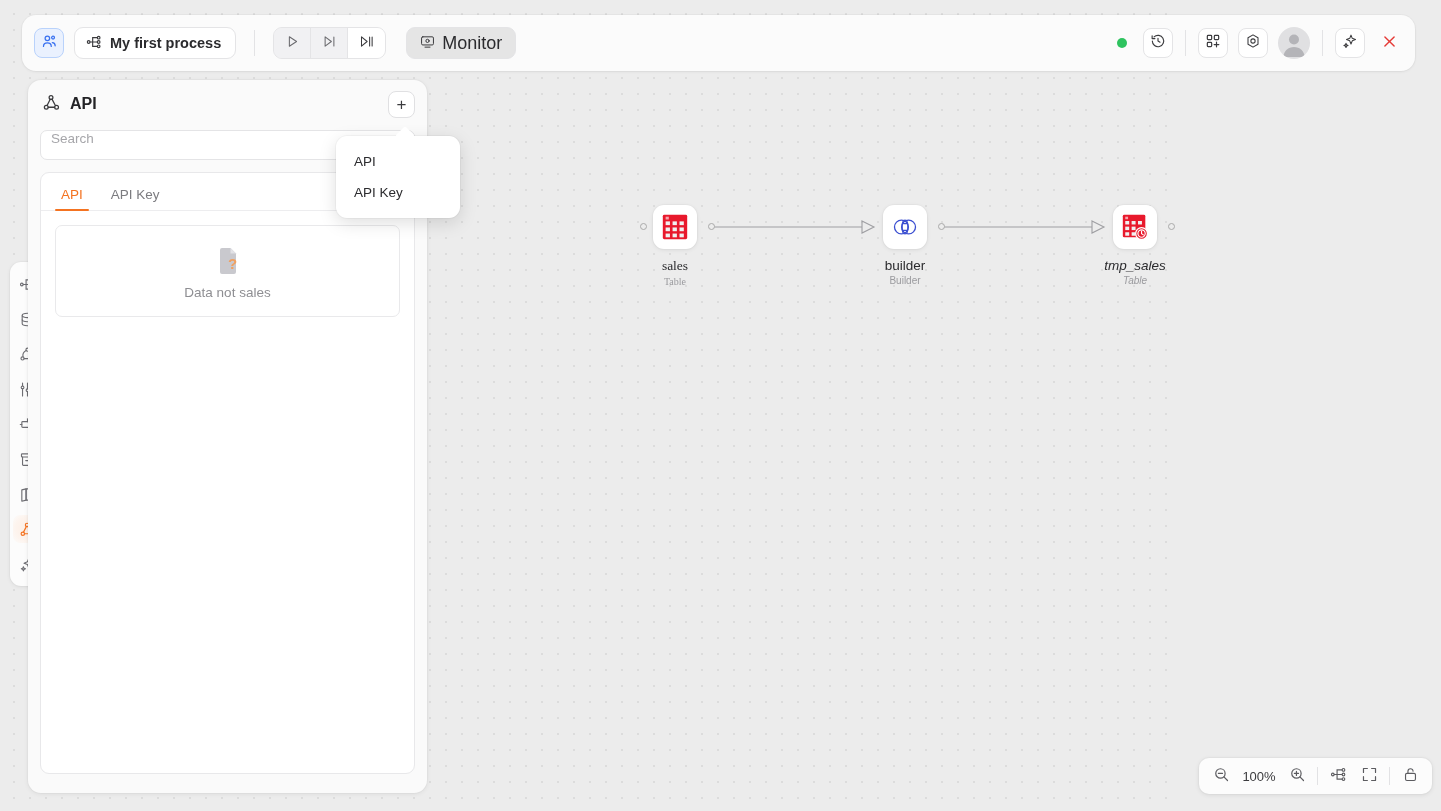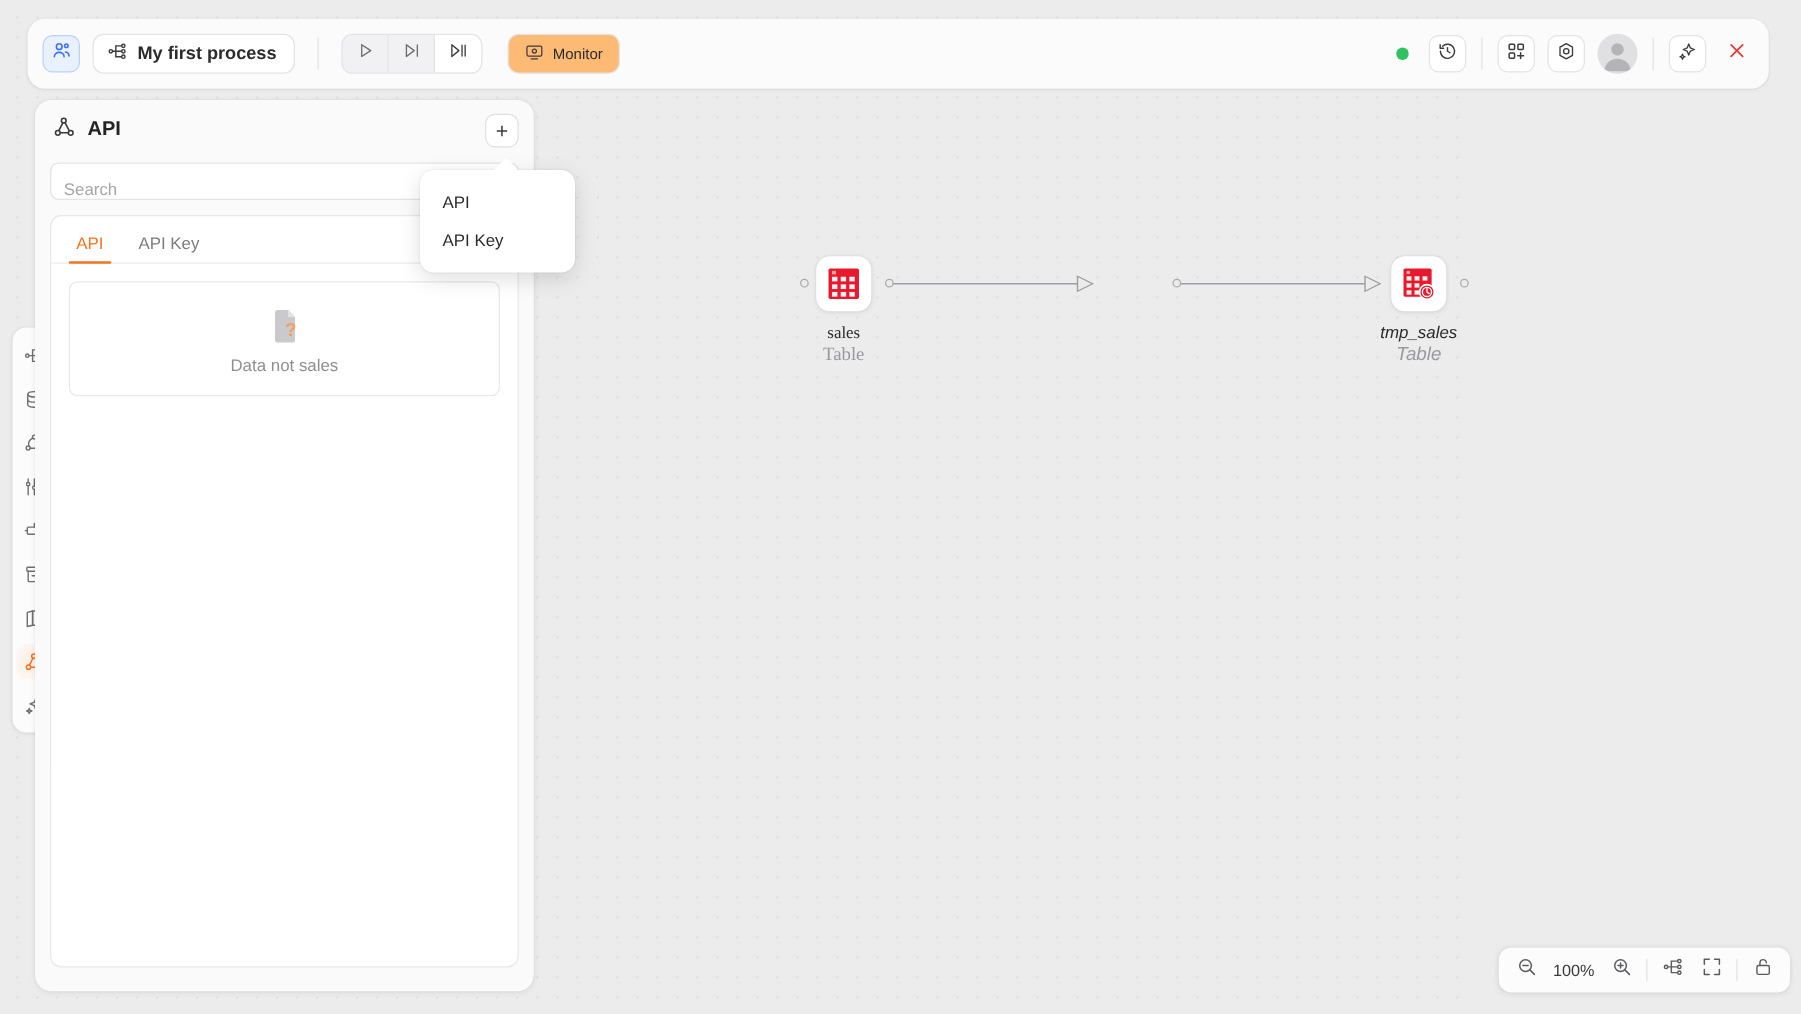--- a/index.html
+++ b/index.html
@@ -78,22 +78,22 @@
     cursor: pointer;
     background: #f1f1f3;
   }
   .seg-btn:last-child { border-right: none; background: #fff; }
   .monitor-btn {
     height: 32px;
     display: flex; align-items: center; gap: 7px;
     padding: 0 13px;
     border: 1px solid #e4e4e6;
     border-radius: 9px;
-    background: #fdba74;
-    font-size: 12px;
+    background: #e5e5e5;
+    font-size: 18px;
     color: #2b2b2e;
     cursor: pointer;
   }
   .status-dot {
     width: 10px; height: 10px;
     border-radius: 50%;
     background: #2ec35f;
     margin-right: 6px;
   }
   .avatar {
@@ -175,21 +175,21 @@
     color: #3b3b3e;
     font-size: 17px;
     line-height: 1;
   }
   .search-box {
     margin: 2px 12px 0 12px;
     height: 30px;
     background: #fff;
     border: 1px solid #e4e4e6;
     border-radius: 7px;
-    display: flex; align-items: flex-end;
+    display: flex; align-items: flex-start;
     padding: 0 10px;
   }
   .search-box input {
     border: none; outline: none;
     width: 100%;
     font-size: 13.5px;
     color: #4a4a4d;
     font-family: "Liberation Sans", sans-serif;
     background: transparent;
   }
@@ -286,21 +286,21 @@
     cursor: pointer;
   }
   .node-name {
     margin-top: 9px;
     font-size: 13.5px;
     color: #2b2b2e;
     white-space: nowrap;
   }
   .node-type {
     margin-top: 2px;
-    font-size: 15px;
+    font-size: 10px;
     color: #9a9a9e;
   }
   .port {
     position: absolute;
     width: 7px; height: 7px;
     border-radius: 50%;
     border: 1px solid #aaa;
     background: #ececec;
     top: 223px;
     z-index: 3;
@@ -502,20 +502,32 @@
         <rect x="6" y="23" width="4.6" height="4" fill="#f0f0f0"></rect>
         <rect x="13.4" y="23" width="4.6" height="4" fill="#f0f0f0"></rect>
         <rect x="20.8" y="23" width="4.6" height="4" fill="#f0f0f0"></rect>
         <rect x="6" y="5" width="3.4" height="3" fill="#f7a4ac"></rect>
       </svg>
     </div>
     <div class="node-name">sales</div>
     <div class="node-type">Table</div>
   </div>
 
+  <div class="node" style="left:855px; top:205px;">
+    <div class="node-icon">
+      <svg width="30" height="30" viewBox="0 0 32 32" fill="none" stroke="#3b4fd1" stroke-width="1.4">
+        <circle cx="12.2" cy="16" r="7.4"></circle>
+        <circle cx="19.8" cy="16" r="7.4"></circle>
+        <ellipse cx="16" cy="16" rx="3.1" ry="7.4"></ellipse>
+        <path d="M12.9 12.4h6.2M12.9 19.6h6.2" stroke-width="1.2"></path>
+      </svg>
+    </div>
+    <div class="node-name">builder</div>
+    <div class="node-type">Builder</div>
+  </div>
 
   <div class="node" style="left:1085px; top:205px;font-style:italic;">
     <div class="node-icon">
       <svg width="30" height="30" viewBox="0 0 32 32">
         <rect x="3" y="3" width="24" height="24" rx="1.5" fill="#e8192c"></rect>
         <rect x="5.6" y="9.6" width="4.2" height="3.7" fill="#f0f0f0"></rect>
         <rect x="12.4" y="9.6" width="4.2" height="3.7" fill="#f0f0f0"></rect>
         <rect x="19.2" y="9.6" width="4.2" height="3.7" fill="#f0f0f0"></rect>
         <rect x="5.6" y="15.6" width="4.2" height="3.7" fill="#f0f0f0"></rect>
         <rect x="12.4" y="15.6" width="4.2" height="3.7" fill="#f0f0f0"></rect>

